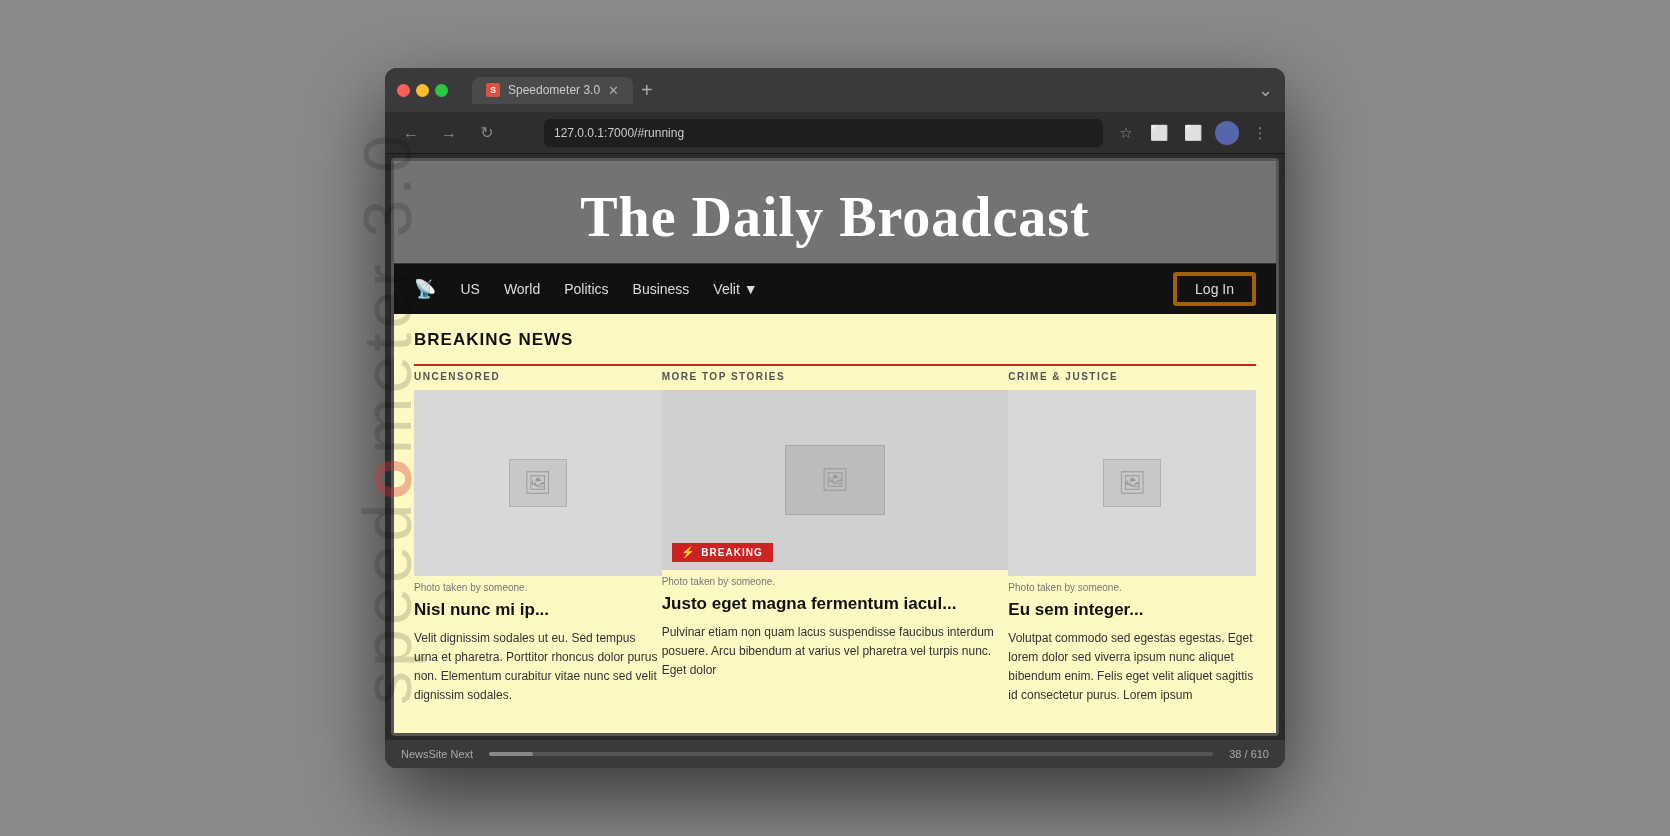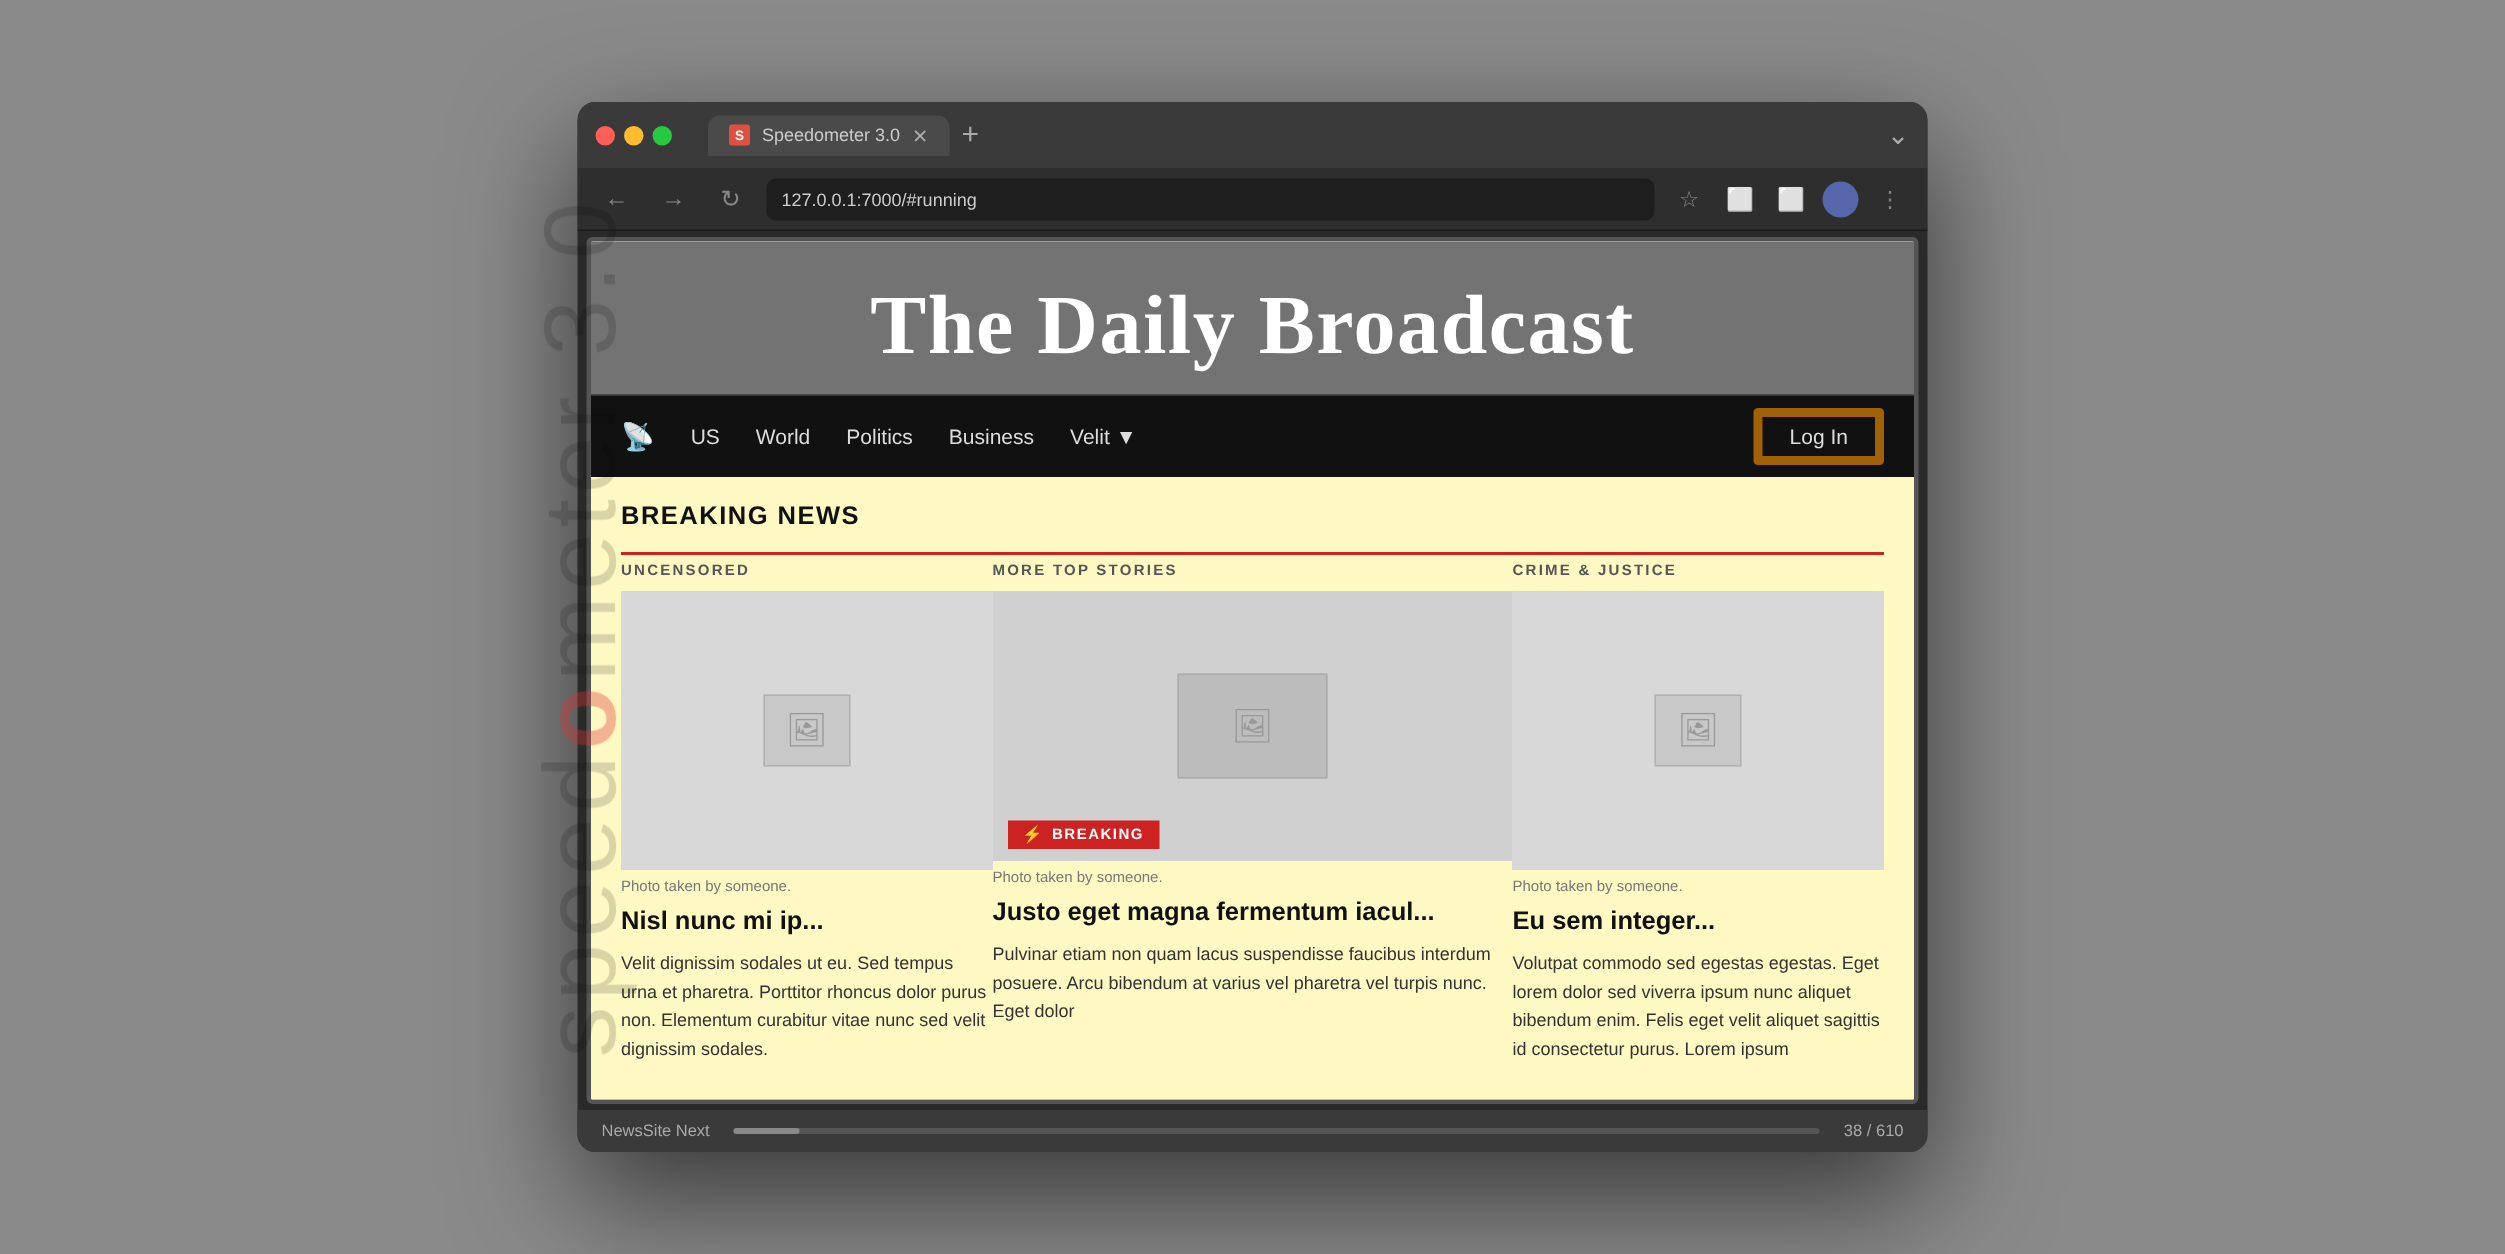--- a/index.html
+++ b/index.html
@@ -113,20 +113,21 @@
     .url-bar {
       flex: 1;
       background: #1e1e1e;
       border: none;
       border-radius: 6px;
       height: 28px;
       padding: 0 10px;
       color: #ccc;
       font-size: 12px;
       outline: none;
+      margin-left: 33px;
     }
     .toolbar-icons {
       display: flex; gap: 8px; align-items: center;
     }
     .toolbar-icon {
       background: none; border: none;
       color: #888; font-size: 15px; cursor: pointer;
       width: 26px; height: 26px;
       display: flex; align-items: center; justify-content: center;
     }
@@ -188,21 +189,21 @@
       text-decoration: none;
       text-align: center;
     }
     .nav-more {
       display: flex; align-items: center; gap: 4px;
       color: #ddd; font-size: 14px; cursor: pointer;
     }
     .nav-login-btn {
       margin-left: auto;
       background: transparent;
-      border: 6px solid #a16207;
+      border: 4px solid #a16207;
       color: #ddd;
       padding: 5px 18px;
       font-size: 14px;
       cursor: pointer;
       border-radius: 3px;
     }
 
     
     .newspaper-content {
       background: #fef9c3;

